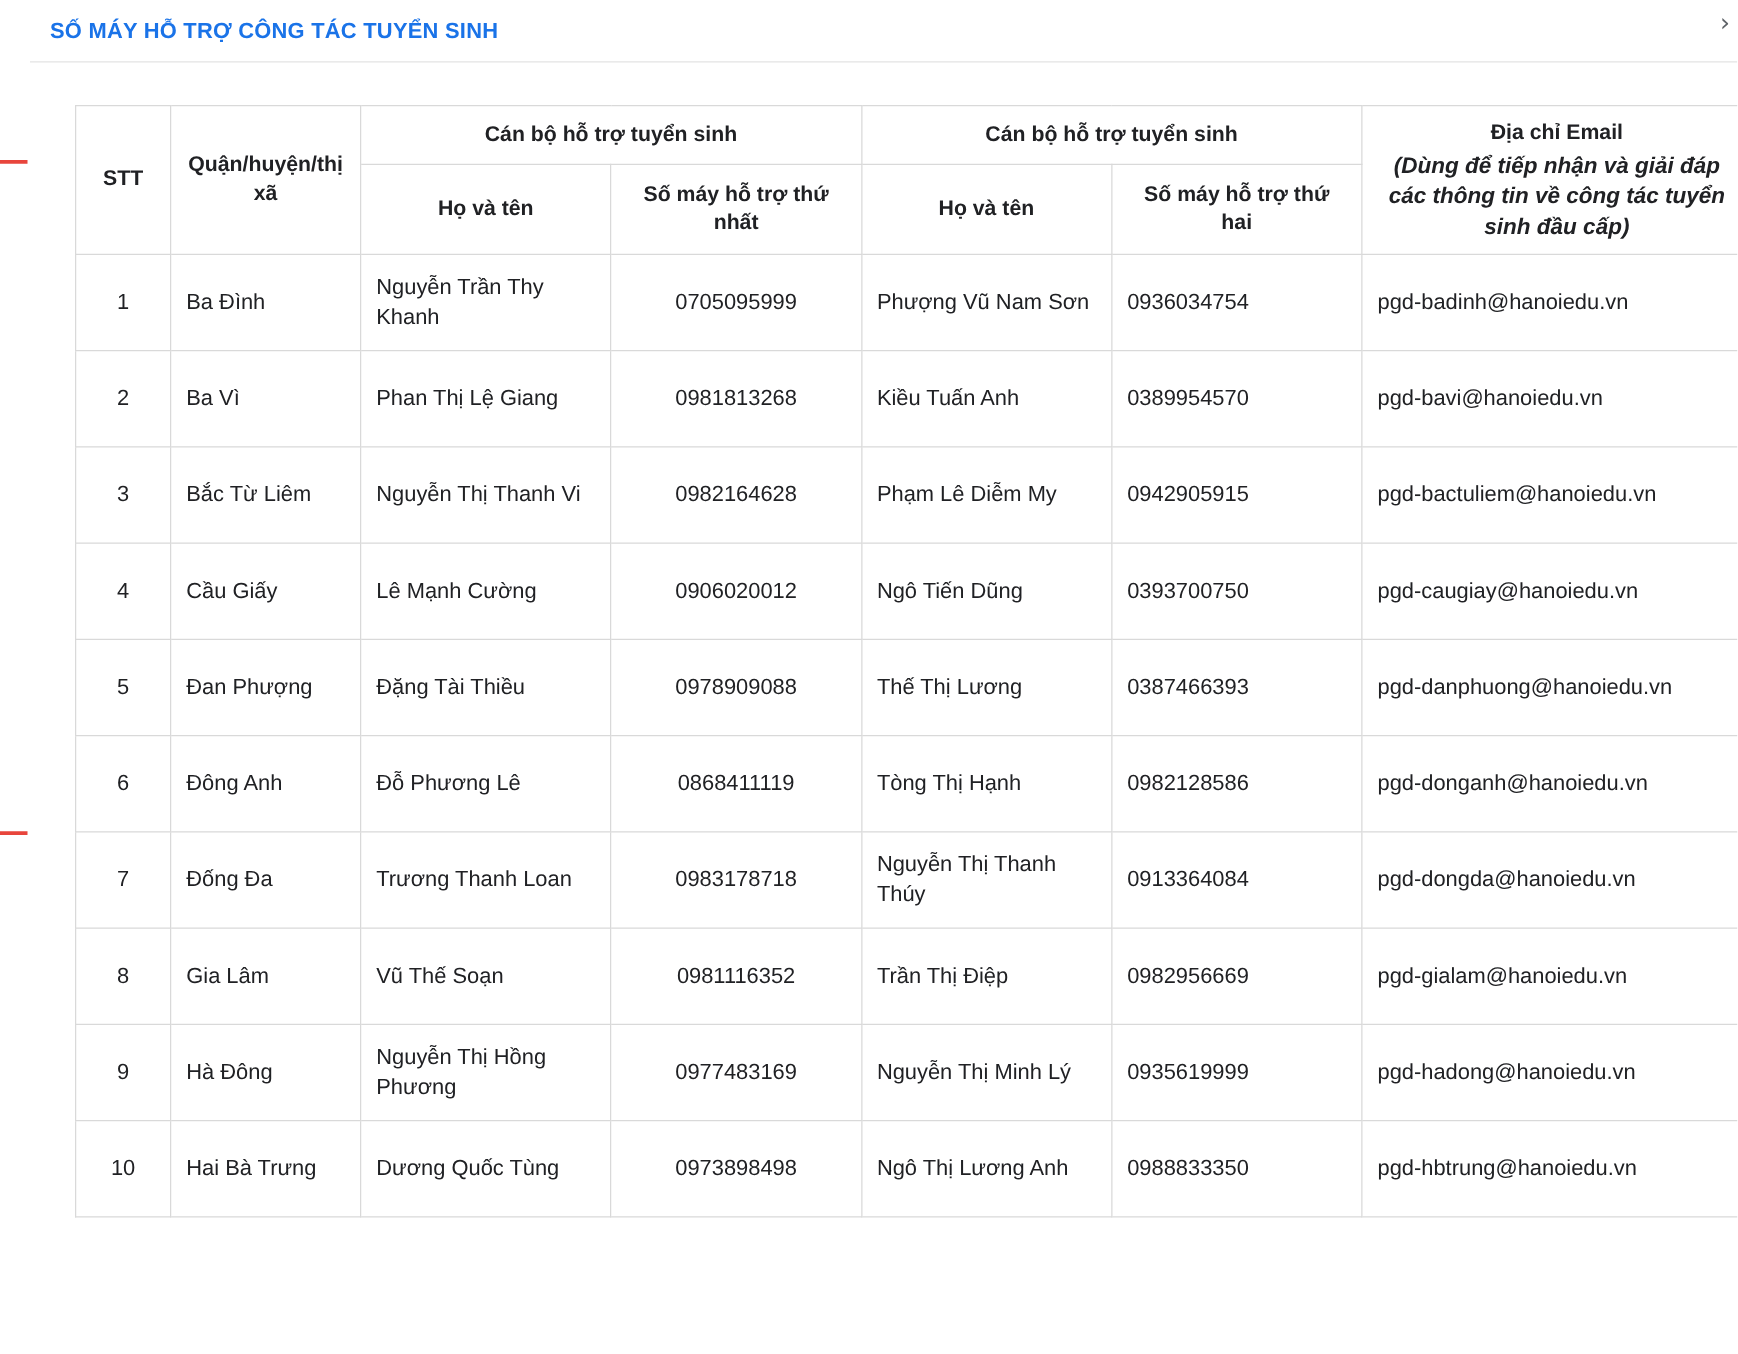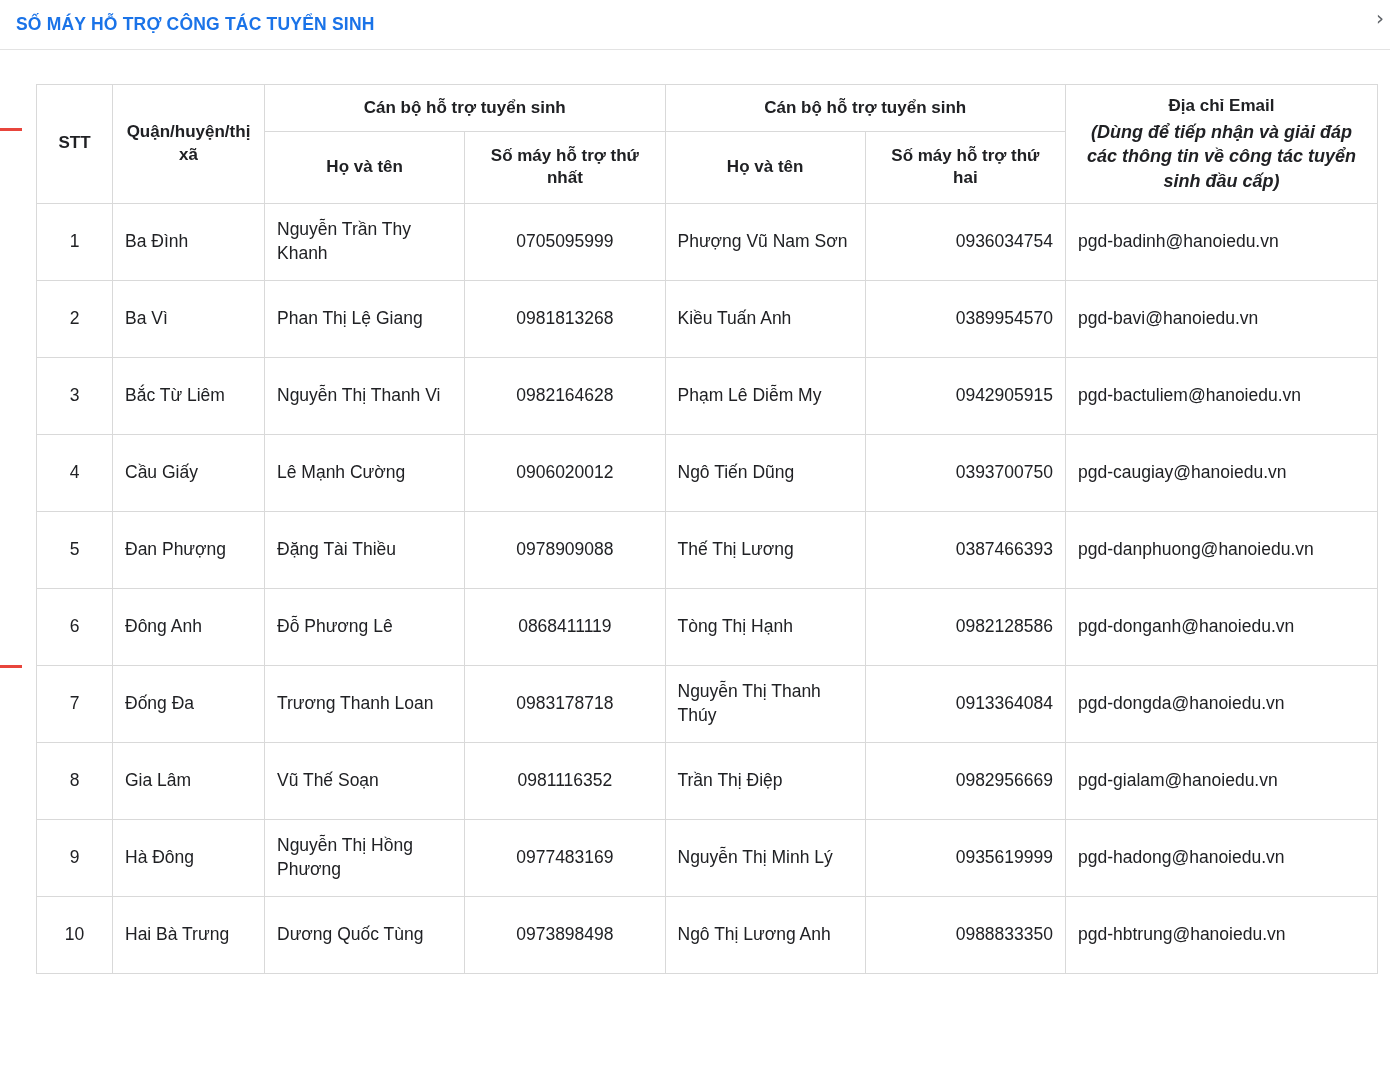--- a/index.html
+++ b/index.html
@@ -9,20 +9,21 @@
     width: 1390px;
     background: #ffffff;
     font-family: "Liberation Sans", sans-serif;
   }
   .page {
     position: relative;
     width: 1390px;
     min-height: 1083px;
     background: #fff;
     overflow: hidden;
+    padding-left: 24px;
   }
 
   
   .topbar {
     position: relative;
     height: 50px;
     border-bottom: 1px solid #e3e3e3;
     display: flex;
     align-items: center;
     padding: 0 16px;
@@ -94,21 +95,21 @@
     font-weight: bold;
     font-size: 17px;
     margin-bottom: 2px;
   }
 
   td.c-stt      { text-align: center; width: 76px; }
   td.c-district { width: 152px; }
   td.c-name1    { width: 198px; }
   td.c-phone1   { width: 202px; text-align: center; }
   td.c-name2    { width: 200px; }
-  td.c-phone2   { width: 202px; text-align: right; }
+  td.c-phone2   { width: 202px; text-align: left; }
   td.c-email    { width: 312px; }
 
   th.h-stt      { width: 76px; }
   th.h-district { width: 152px; }
   th.h-name1    { width: 198px; }
   th.h-phone1   { width: 202px; }
   th.h-name2    { width: 200px; }
   th.h-phone2   { width: 202px; }
   th.h-email    { width: 312px; }
 

